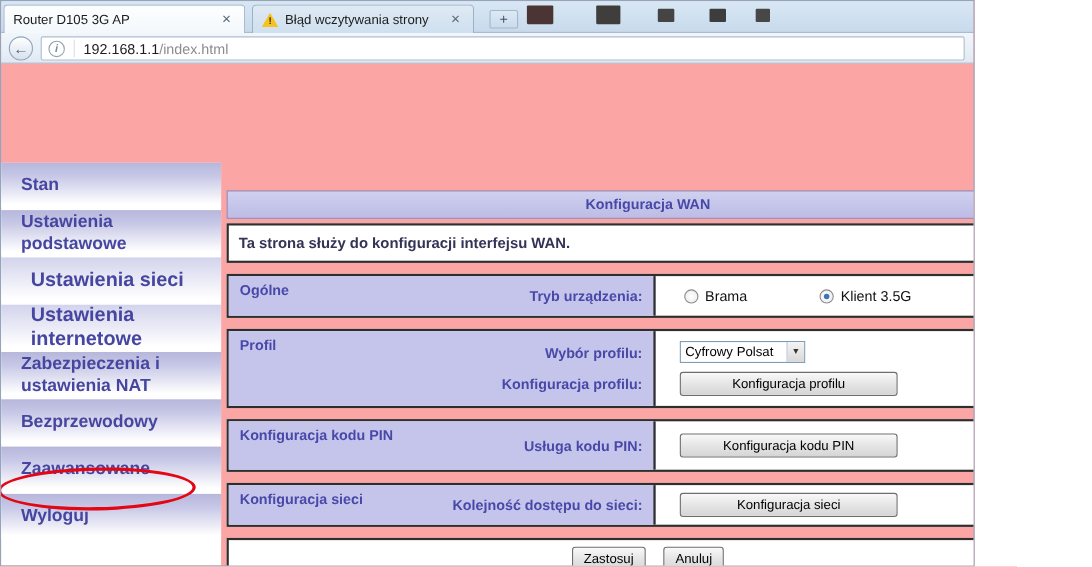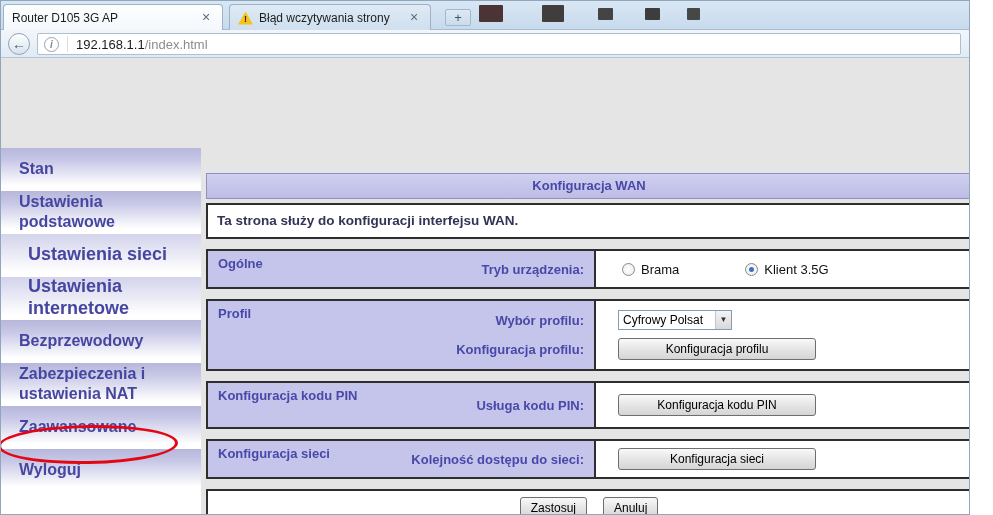--- a/index.html
+++ b/index.html
@@ -1,17 +1,17 @@
 <!DOCTYPE html>
 <html><head>
 <meta charset="utf-8">
 <style>
   * { margin:0; padding:0; box-sizing:border-box; }
   body { font-family:"Liberation Sans", sans-serif; }
-  .screen { position:relative; width:970px; height:515px; background:#e5e5e5; overflow:hidden; border:1px solid #8fa6bc; }
+  .screen { position:relative; width:886px; height:515px; background:#fca5a5; overflow:hidden; border:1px solid #8fa6bc; }
 
   
   .tabbar { position:absolute; top:0; left:0; right:0; height:29px;
     background:linear-gradient(180deg,#d9e7f4,#c7daec); border-bottom:1px solid #a7bcd0; }
   .tab { position:absolute; top:3px; height:27px; display:flex; align-items:center;
     padding:0 8px; font-size:12px; color:#1c1c1c; border:1px solid #9db2c7; border-bottom:none;
     border-radius:4px 4px 0 0; }
   .tab-active { left:2px; width:220px; background:linear-gradient(180deg,#fdfefe,#f3f8fc); }
   .tab-inactive { left:228px; width:202px; background:linear-gradient(180deg,#dfeaf4,#cedfee); }
   .tab-title { flex:1; overflow:hidden; white-space:nowrap; text-overflow:ellipsis; }
@@ -136,22 +136,22 @@
         <span class="url-path">/index.html</span>
     </div>
   </div>
 
 
   <div class="sidebar">
     <div class="side-item">Stan</div>
     <div class="side-item">Ustawienia podstawowe</div>
     <div class="side-item side-sub">Ustawienia sieci</div>
     <div class="side-item side-sub">Ustawienia internetowe</div>
+    <div class="side-item">Zabezpieczenia i ustawienia NAT</div>
     <div class="side-item">Bezprzewodowy</div>
-    <div class="side-item">Zabezpieczenia i ustawienia NAT</div>
     <div class="side-item">Zaawansowane</div>
     <div class="side-item">Wyloguj</div>
     <div class="annotation"></div>
   </div>
 
   <div class="main">
 
     <div class="wan-title">Konfiguracja WAN</div>
 
     <div class="desc-box">Ta strona służy do konfiguracji interfejsu WAN.</div>

